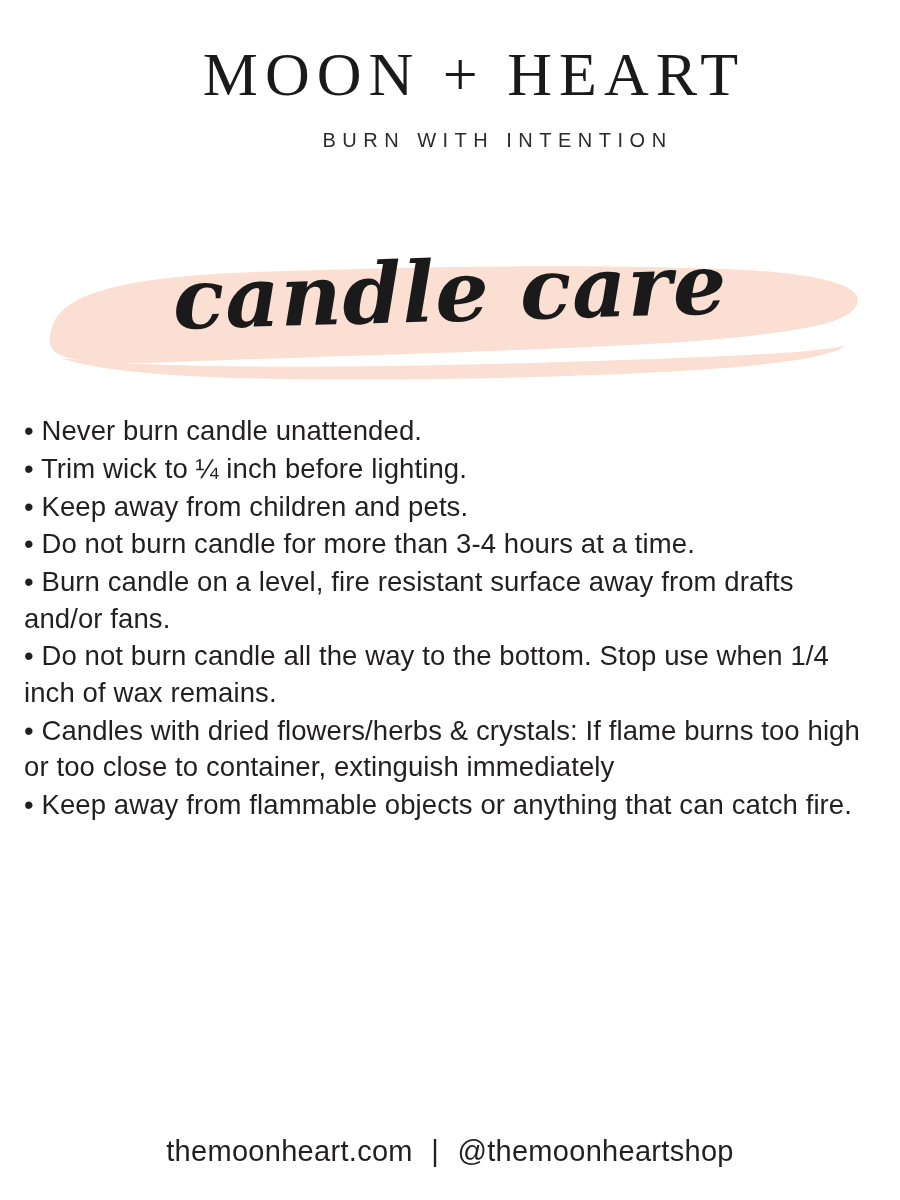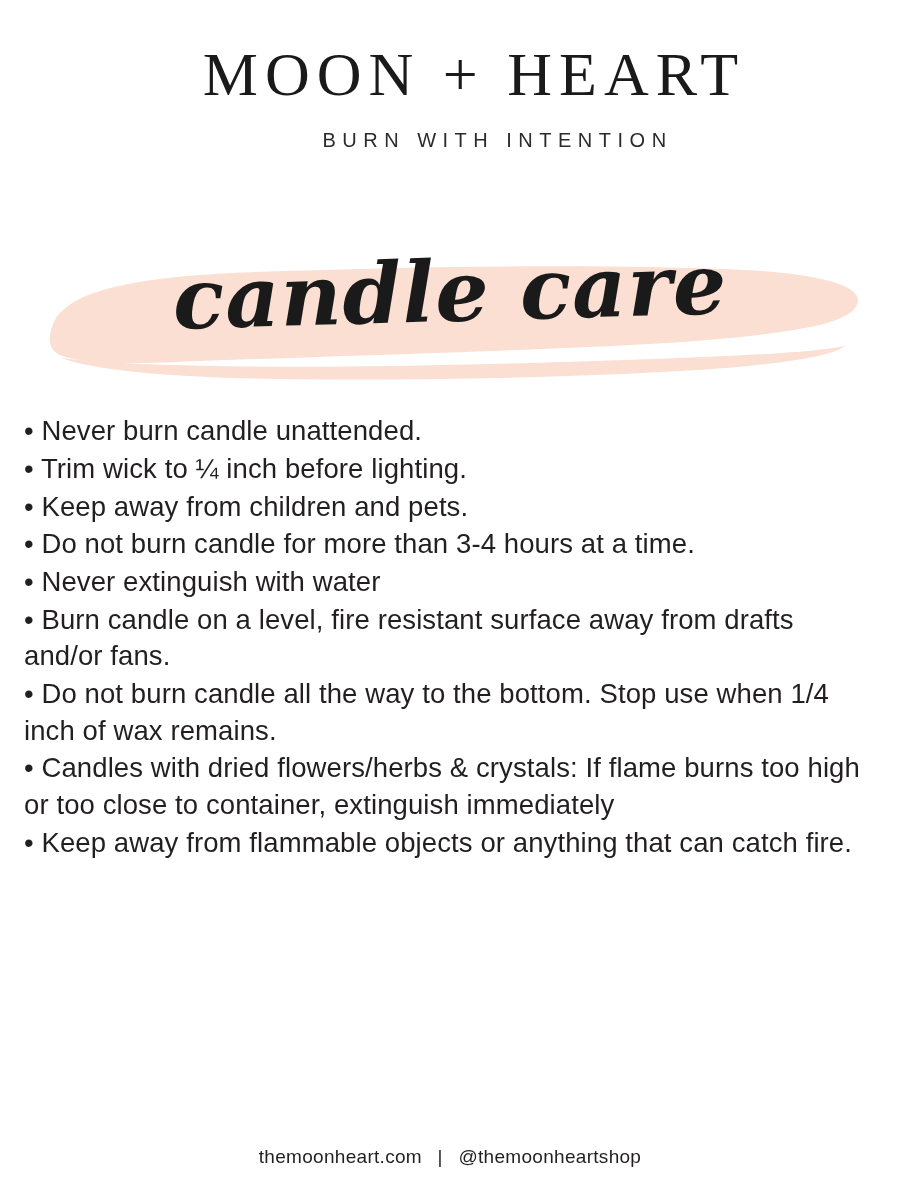--- a/index.html
+++ b/index.html
@@ -91,21 +91,21 @@
     display: inline;
   }
 
   
   .footer {
     position: absolute;
     left: 0;
     right: 0;
     bottom: 32px;
     text-align: center;
-    font-size: 19px;
+    font-size: 29px;
     color: #231f20;
     letter-spacing: 0.3px;
   }
   .footer .sep {
     display: inline-block;
     padding: 0 10px;
   }
 </style>
 </head>
 <body>
@@ -126,21 +126,20 @@
                C788,94 740,101 680,106 C560,115 380,119 240,117 C140,116 55,110 16,96 Z" fill="#fadfd2"></path>
     </svg>
     <div class="banner-title">candle care</div>
   </div>
 
   <ul class="care-list">
     <li class="care-item"><span class="bullet">•</span> <span>Never burn candle unattended.</span></li>
     <li class="care-item"><span class="bullet">•</span> <span>Trim wick to ¼ inch before lighting.</span></li>
     <li class="care-item"><span class="bullet">•</span> <span>Keep away from children and pets.</span></li>
     <li class="care-item"><span class="bullet">•</span> <span>Do not burn candle for more than 3-4 hours at a time.</span></li>
-    <li class="care-item"><span class="bullet">•</span> <span>Never extinguish with water</span></li>
     <li class="care-item"><span class="bullet">•</span> <span>Burn candle on a level, fire resistant surface away from drafts and/or fans.</span></li>
     <li class="care-item"><span class="bullet">•</span> <span>Do not burn candle all the way to the bottom. Stop use when 1/4 inch of wax remains.</span></li>
     <li class="care-item"><span class="bullet">•</span> <span>Candles with dried flowers/herbs &amp; crystals: If flame burns too high or too close to container, extinguish immediately</span></li>
     <li class="care-item"><span class="bullet">•</span> <span>Keep away from flammable objects or anything that can catch fire.</span></li>
   </ul>
 
   <div class="footer">
     <span>themoonheart.com</span>
     <span class="sep">|</span>
     <span>@themoonheartshop</span>

